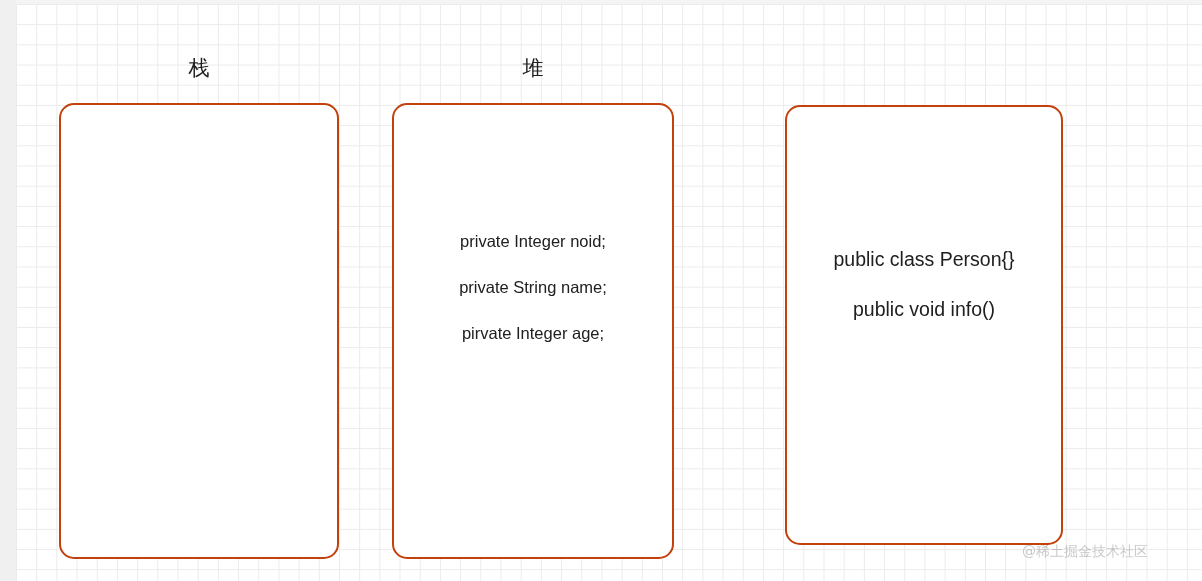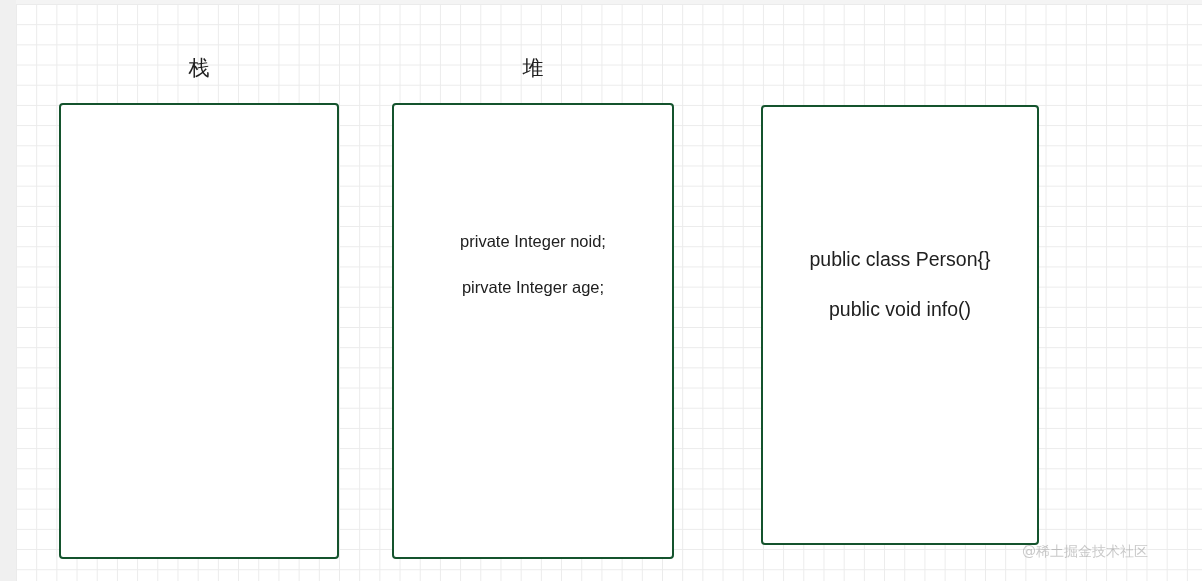--- a/index.html
+++ b/index.html
@@ -48,22 +48,22 @@
     width: 1186px;
     height: 4px;
     background: #f4f4f4;
   }
 
   
   .region {
     position: absolute;
     box-sizing: border-box;
     background: #ffffff;
-    border: 2px solid #14532d;
-    border-radius: 4px;
+    border: 2px solid #c2410c;
+    border-radius: 15px;
   }
 
   .region-title {
     position: absolute;
     text-align: center;
     color: #1f1f1f;
     font-size: 21px;
     line-height: 24px;
     font-family: "DejaVu Sans", "Liberation Sans", sans-serif;
     white-space: nowrap;
@@ -87,21 +87,21 @@
   #region-stack-title { left: 59px; top: 56px; width: 280px; }
 
   
   #region-heap-box { left: 392px; top: 103px; width: 282px; height: 456px; }
   #region-heap-title { left: 392px; top: 56px; width: 282px; }
   #region-heap-body { top: 125px; font-size: 16.5px; }
   #region-heap-body .code-line { line-height: 23px; margin-bottom: 23px; }
   #region-heap-body .code-line:nth-child(3) { }
 
   
-  #region-method-box { left: 761px; top: 105px; width: 278px; height: 440px; }
+  #region-method-box { left: 785px; top: 105px; width: 278px; height: 440px; }
   #region-method-title { left: 745px; top: 56px; width: 278px; }
   #region-method-body { top: 139px; font-size: 19.5px; }
   #region-method-body .code-line { line-height: 26px; margin-bottom: 24px; }
   #region-method-body .code-line:nth-child(2) { padding-left: 0; }
 
   
   .watermark {
     position: absolute;
     white-space: nowrap;
     font-family: "DejaVu Sans", "Liberation Sans", sans-serif;
@@ -135,20 +135,21 @@
 
   <div class="region-title" id="region-stack-title">栈</div>
   <div class="region" id="region-stack-box">
     <div class="region-body" id="region-stack-body"></div>
   </div>
 
   <div class="region-title" id="region-heap-title">堆</div>
   <div class="region" id="region-heap-box">
     <div class="region-body" id="region-heap-body">
       <span class="code-line">private Integer noid;</span>
+      <span class="code-line">private String name;</span>
       <span class="code-line">pirvate Integer age;</span>
     </div>
   </div>
 
   <div class="region" id="region-method-box">
     <div class="region-body" id="region-method-body">
       <span class="code-line">public class Person{}</span>
       <span class="code-line">public void info()</span>
     </div>
   </div>

